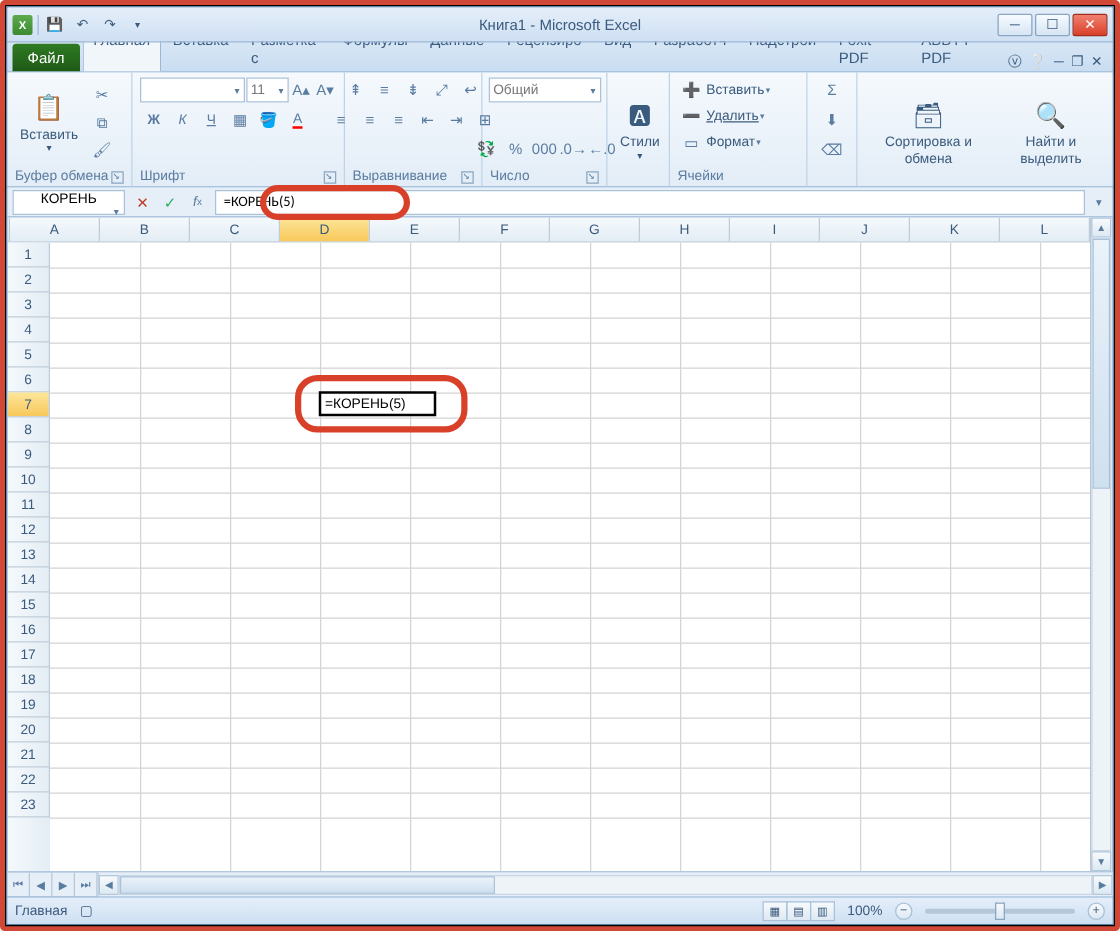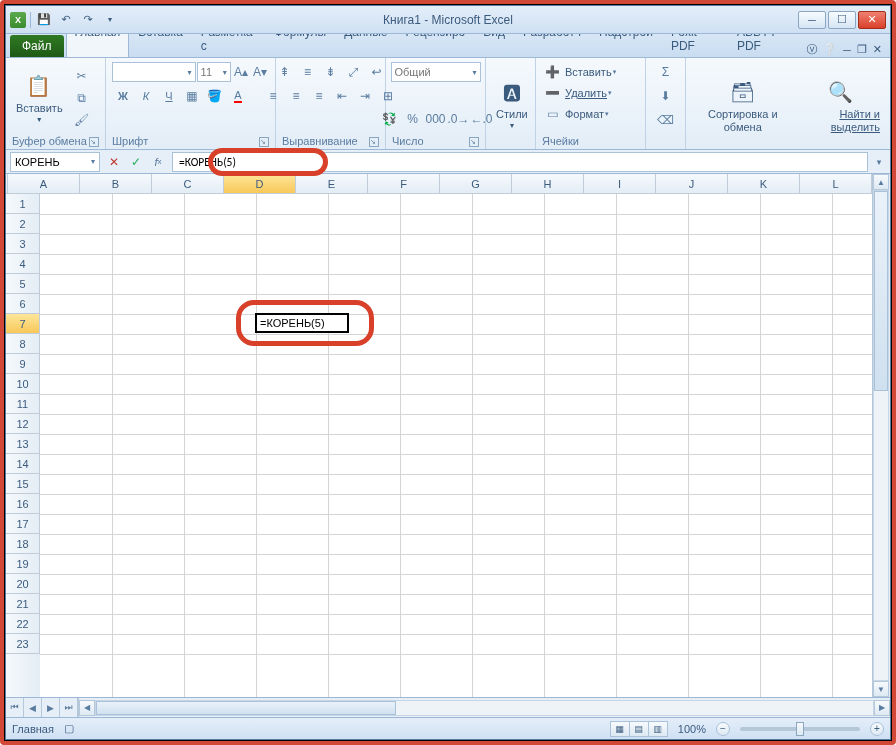--- a/index.html
+++ b/index.html
@@ -36,21 +36,21 @@
 .big-btn { display:flex; flex-direction:column; align-items:center; gap:2px; padding:2px 4px; cursor:pointer; border-radius:3px; color:#3b5b7e; }
 .big-btn .ico { width:28px; height:28px; display:flex; align-items:center; justify-content:center; font-size:20px; }
 .small-btn { width:22px; height:20px; display:flex; align-items:center; justify-content:center; color:#5a7ca0; cursor:pointer; border-radius:2px; font-size:12px; }
 .col { display:flex; flex-direction:column; gap:2px; }
 .row { display:flex; gap:1px; }
 .combo { height:20px; border:1px solid #a9c1d9; background:#fff; display:flex; align-items:center; padding:0 3px; color:#777; font-size:11px; }
 .combo .dd { margin-left:auto; font-size:8px; color:#5a7ca0; }
 
 
 .fbar-row { height:24px; background:#e6eef7; border-bottom:1px solid #9db8d6; display:flex; align-items:center; padding:2px 4px; gap:4px; position:relative; }
-.namebox { width:90px; height:20px; border:1px solid #a9c1d9; background:#fff; display:flex; align-items:center; padding:0 4px; font-size:11px; }
+.namebox { width:90px; height:20px; border:1px solid #a9c1d9; background:#fff; display:flex; align-items:center; padding:0 4px; font-size:11px;flex-direction:column; }
 .namebox .dd { margin-left:auto; font-size:8px; color:#5a7ca0; cursor:pointer; }
 .fx-btns { display:flex; align-items:center; gap:2px; }
 .fx-btn { width:20px; height:20px; display:flex; align-items:center; justify-content:center; color:#5a7ca0; cursor:pointer; border-radius:2px; font-size:12px; }
 .formula-input { flex:1; height:20px; border:1px solid #a9c1d9; background:#fff; padding:0 6px; font-size:11.5px; outline:none; font-family:Calibri,sans-serif; }
 .fbar-expand { width:14px; height:20px; display:flex; align-items:center; justify-content:center; color:#5a7ca0; cursor:pointer; font-size:9px; }
 
 
 .hl-oval { position:absolute; border:5px solid #d9402a; border-radius:18px; pointer-events:none; z-index:20; }
 
 
@@ -277,21 +277,21 @@
     </div>
 
     <div class="rgroup" style="flex:1;border-right:none;">
       <div class="content">
         <div class="big-btn">
           <div class="ico">🗃</div>
           <span style="text-align:center;line-height:1.1;">Сортировка и обмена</span>
         </div>
         <div class="big-btn">
           <div class="ico">🔍</div>
-          <span style="text-align:right;line-height:1.1;text-decoration:underline;">Найти и выделить</span>
+          <span style="text-align:center;line-height:1.1;">Найти и выделить</span>
         </div>
       </div>
     </div>
   </div>
 
   <div class="fbar-row">
     <div class="namebox">
       <span>КОРЕНЬ</span>
       <span class="dd">▾</span>
     </div>

